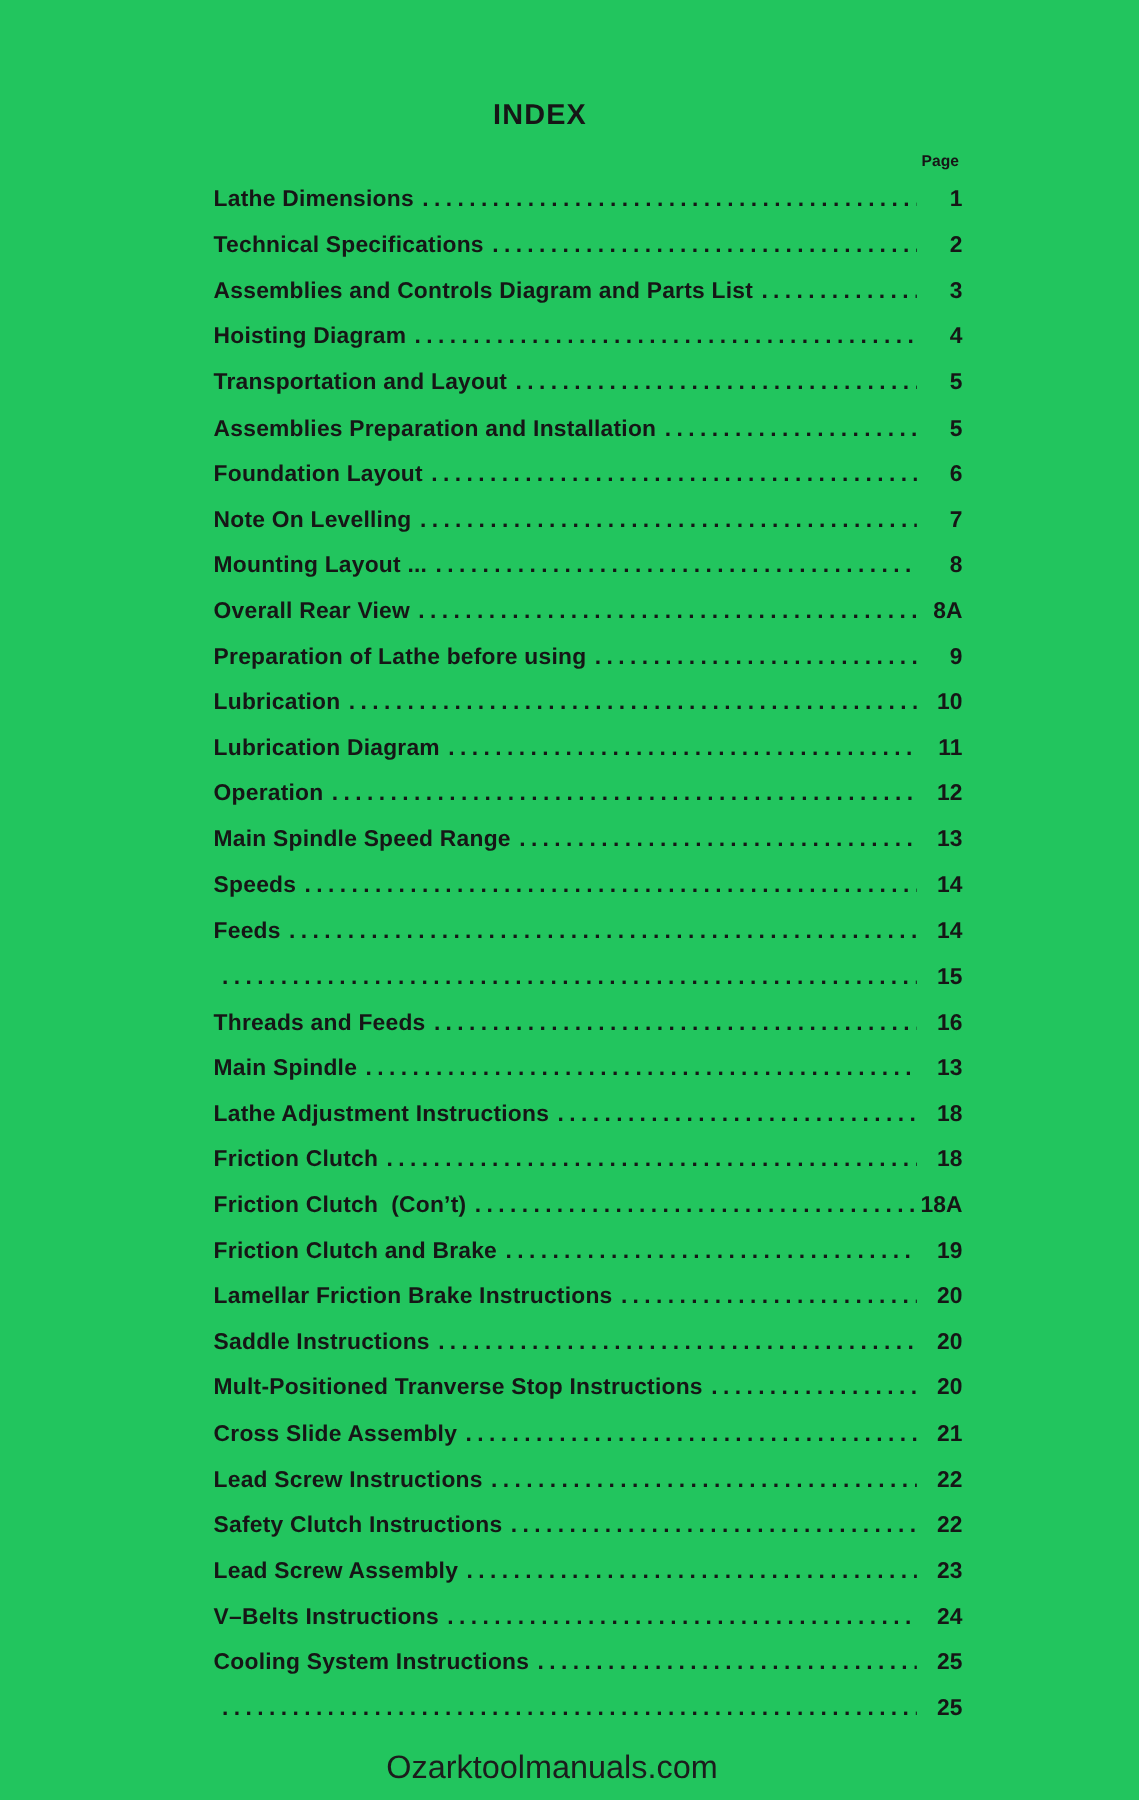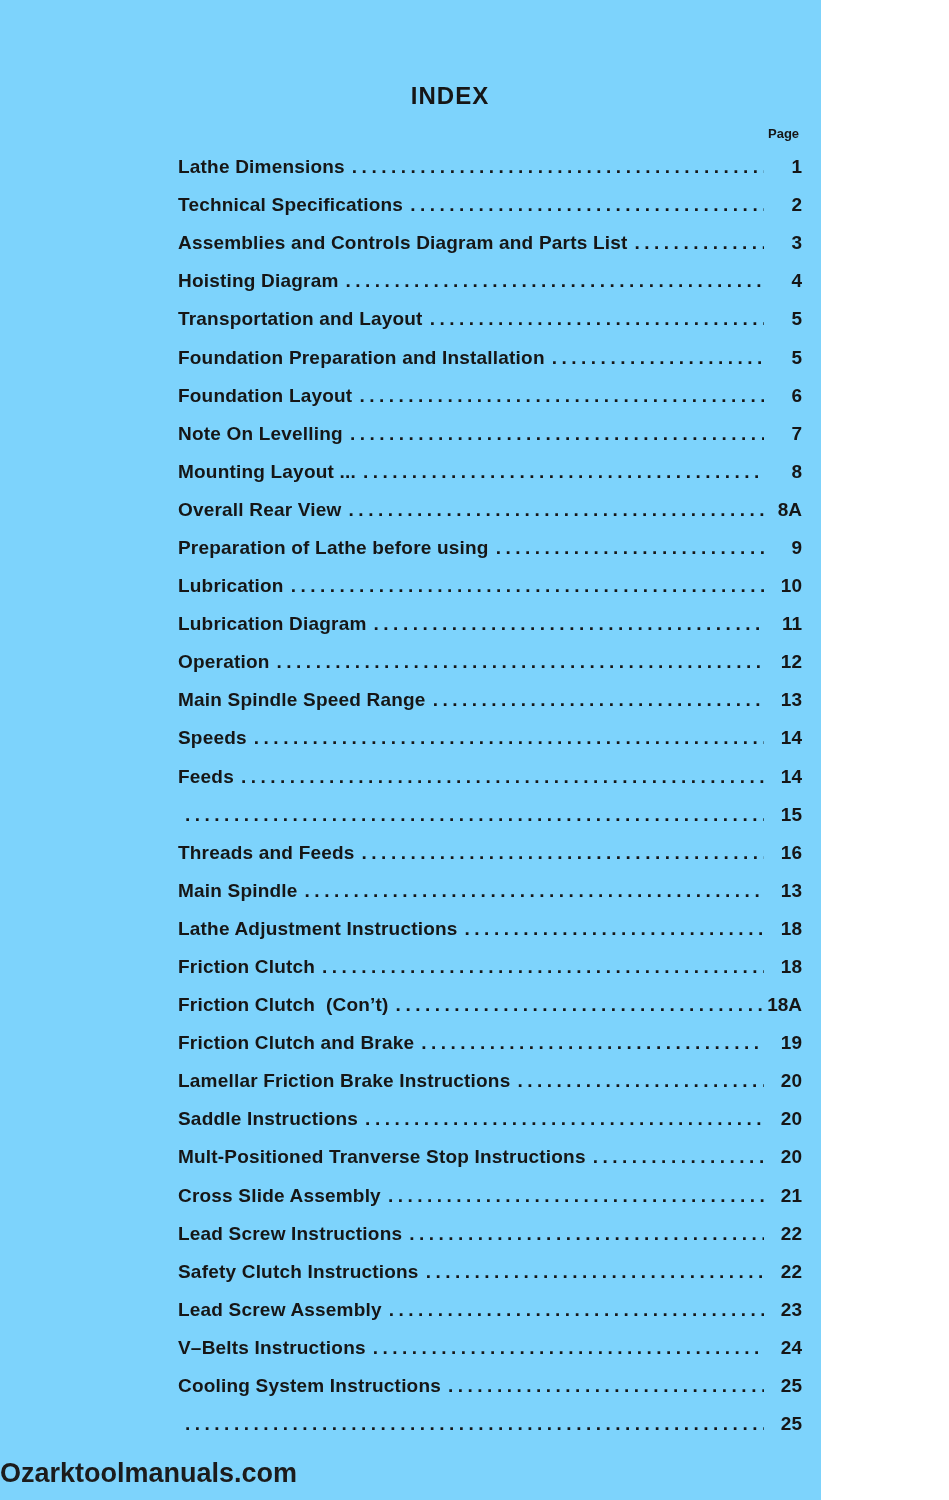--- a/index.html
+++ b/index.html
@@ -2,23 +2,23 @@
 <html><head>
 <meta charset="utf-8">
 <style>
   html, body {
     margin: 0;
     padding: 0;
     background: #ffffff;
   }
   .page {
     position: relative;
-    width: 821px;
+    width: 949px;
     height: 1500px;
-    background: #7dd3fc;
+    background: #22c55e;
     font-family: "Liberation Sans", sans-serif;
     color: #161616;
     overflow: hidden;
   }
   .doc-title {
     position: absolute;
     top: 82px;
     left: 0;
     width: 900px;
     text-align: center;
@@ -63,23 +63,23 @@
     flex: 0 0 auto;
     min-width: 34px;
     text-align: right;
     white-space: pre;
   }
   .footer {
     position: absolute;
     top: 1458px;
     left: 0;
     width: 920px;
-    text-align: left;
+    text-align: center;
     font-size: 27px;
-    font-weight: 700;
+    font-weight: 400;
     color: #1c1c1c;
   }
 </style>
 </head>
 <body>
 
 <div class="page">
 
   <div class="doc-title">INDEX</div>
 
@@ -110,21 +110,21 @@
     <span class="toc-page-num">4</span>
   </div>
 
   <div class="toc-row">
     <span class="toc-label">Transportation and Layout</span>
     <span class="dot-leader">..........................................................................................</span>
     <span class="toc-page-num">5</span>
   </div>
 
   <div class="toc-row">
-    <span class="toc-label">Foundation Preparation and Installation</span>
+    <span class="toc-label">Assemblies Preparation and Installation</span>
     <span class="dot-leader">..........................................................................................</span>
     <span class="toc-page-num">5</span>
   </div>
 
   <div class="toc-row">
     <span class="toc-label">Foundation Layout</span>
     <span class="dot-leader">..........................................................................................</span>
     <span class="toc-page-num">6</span>
   </div>
 

